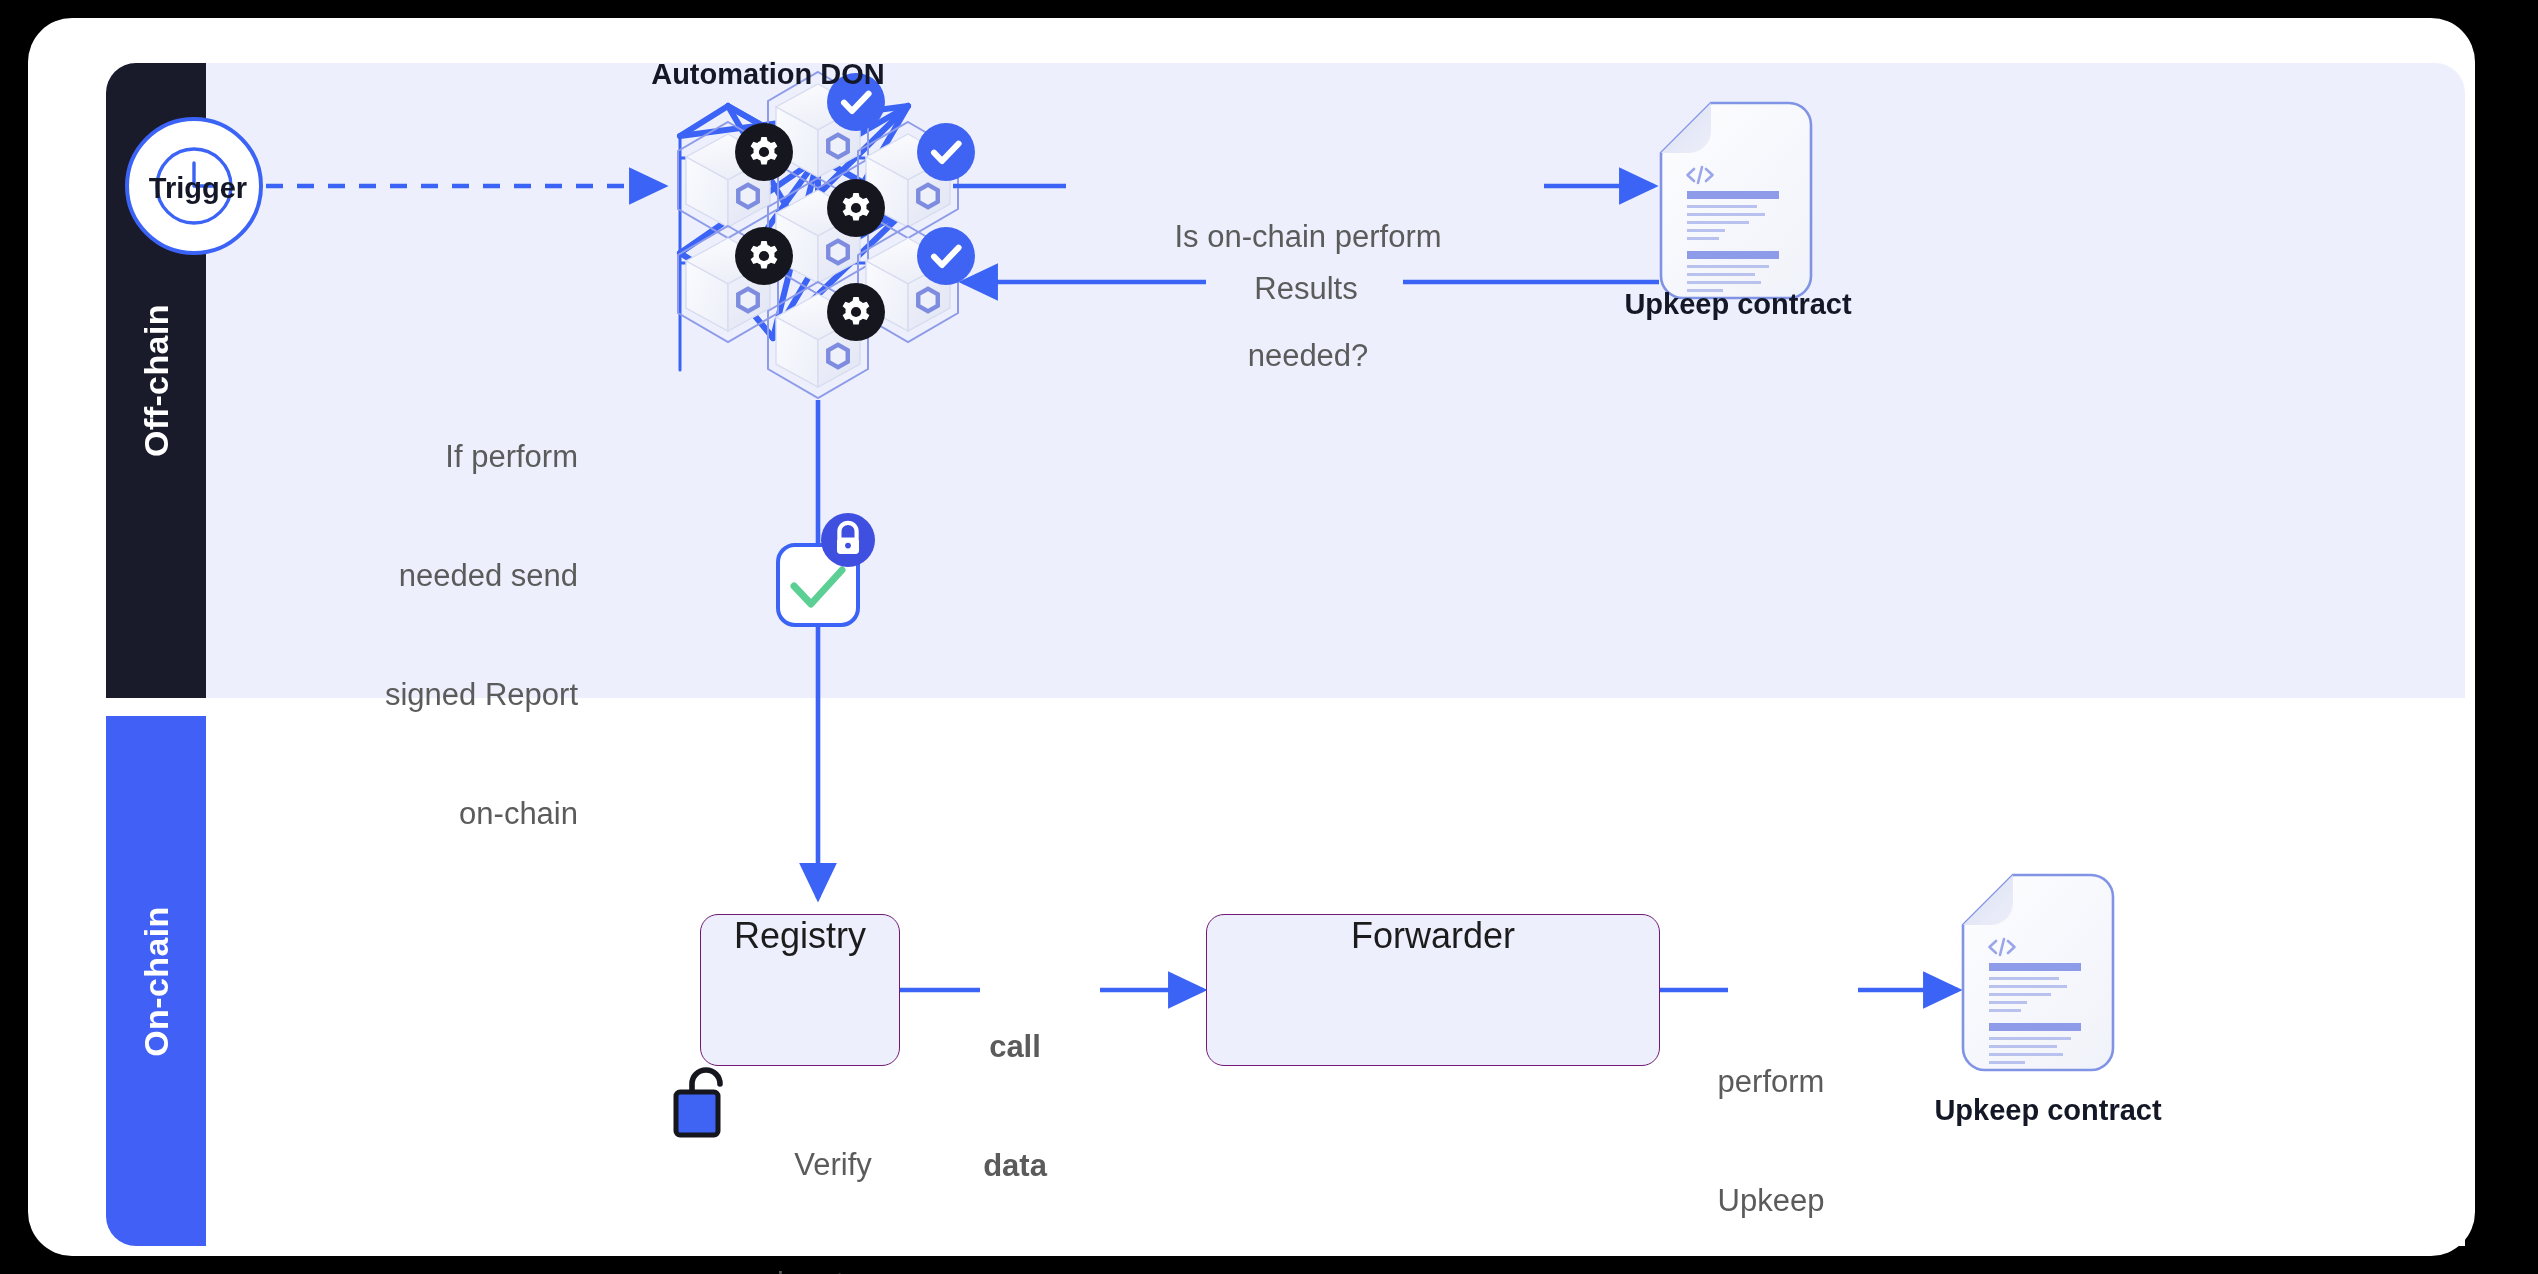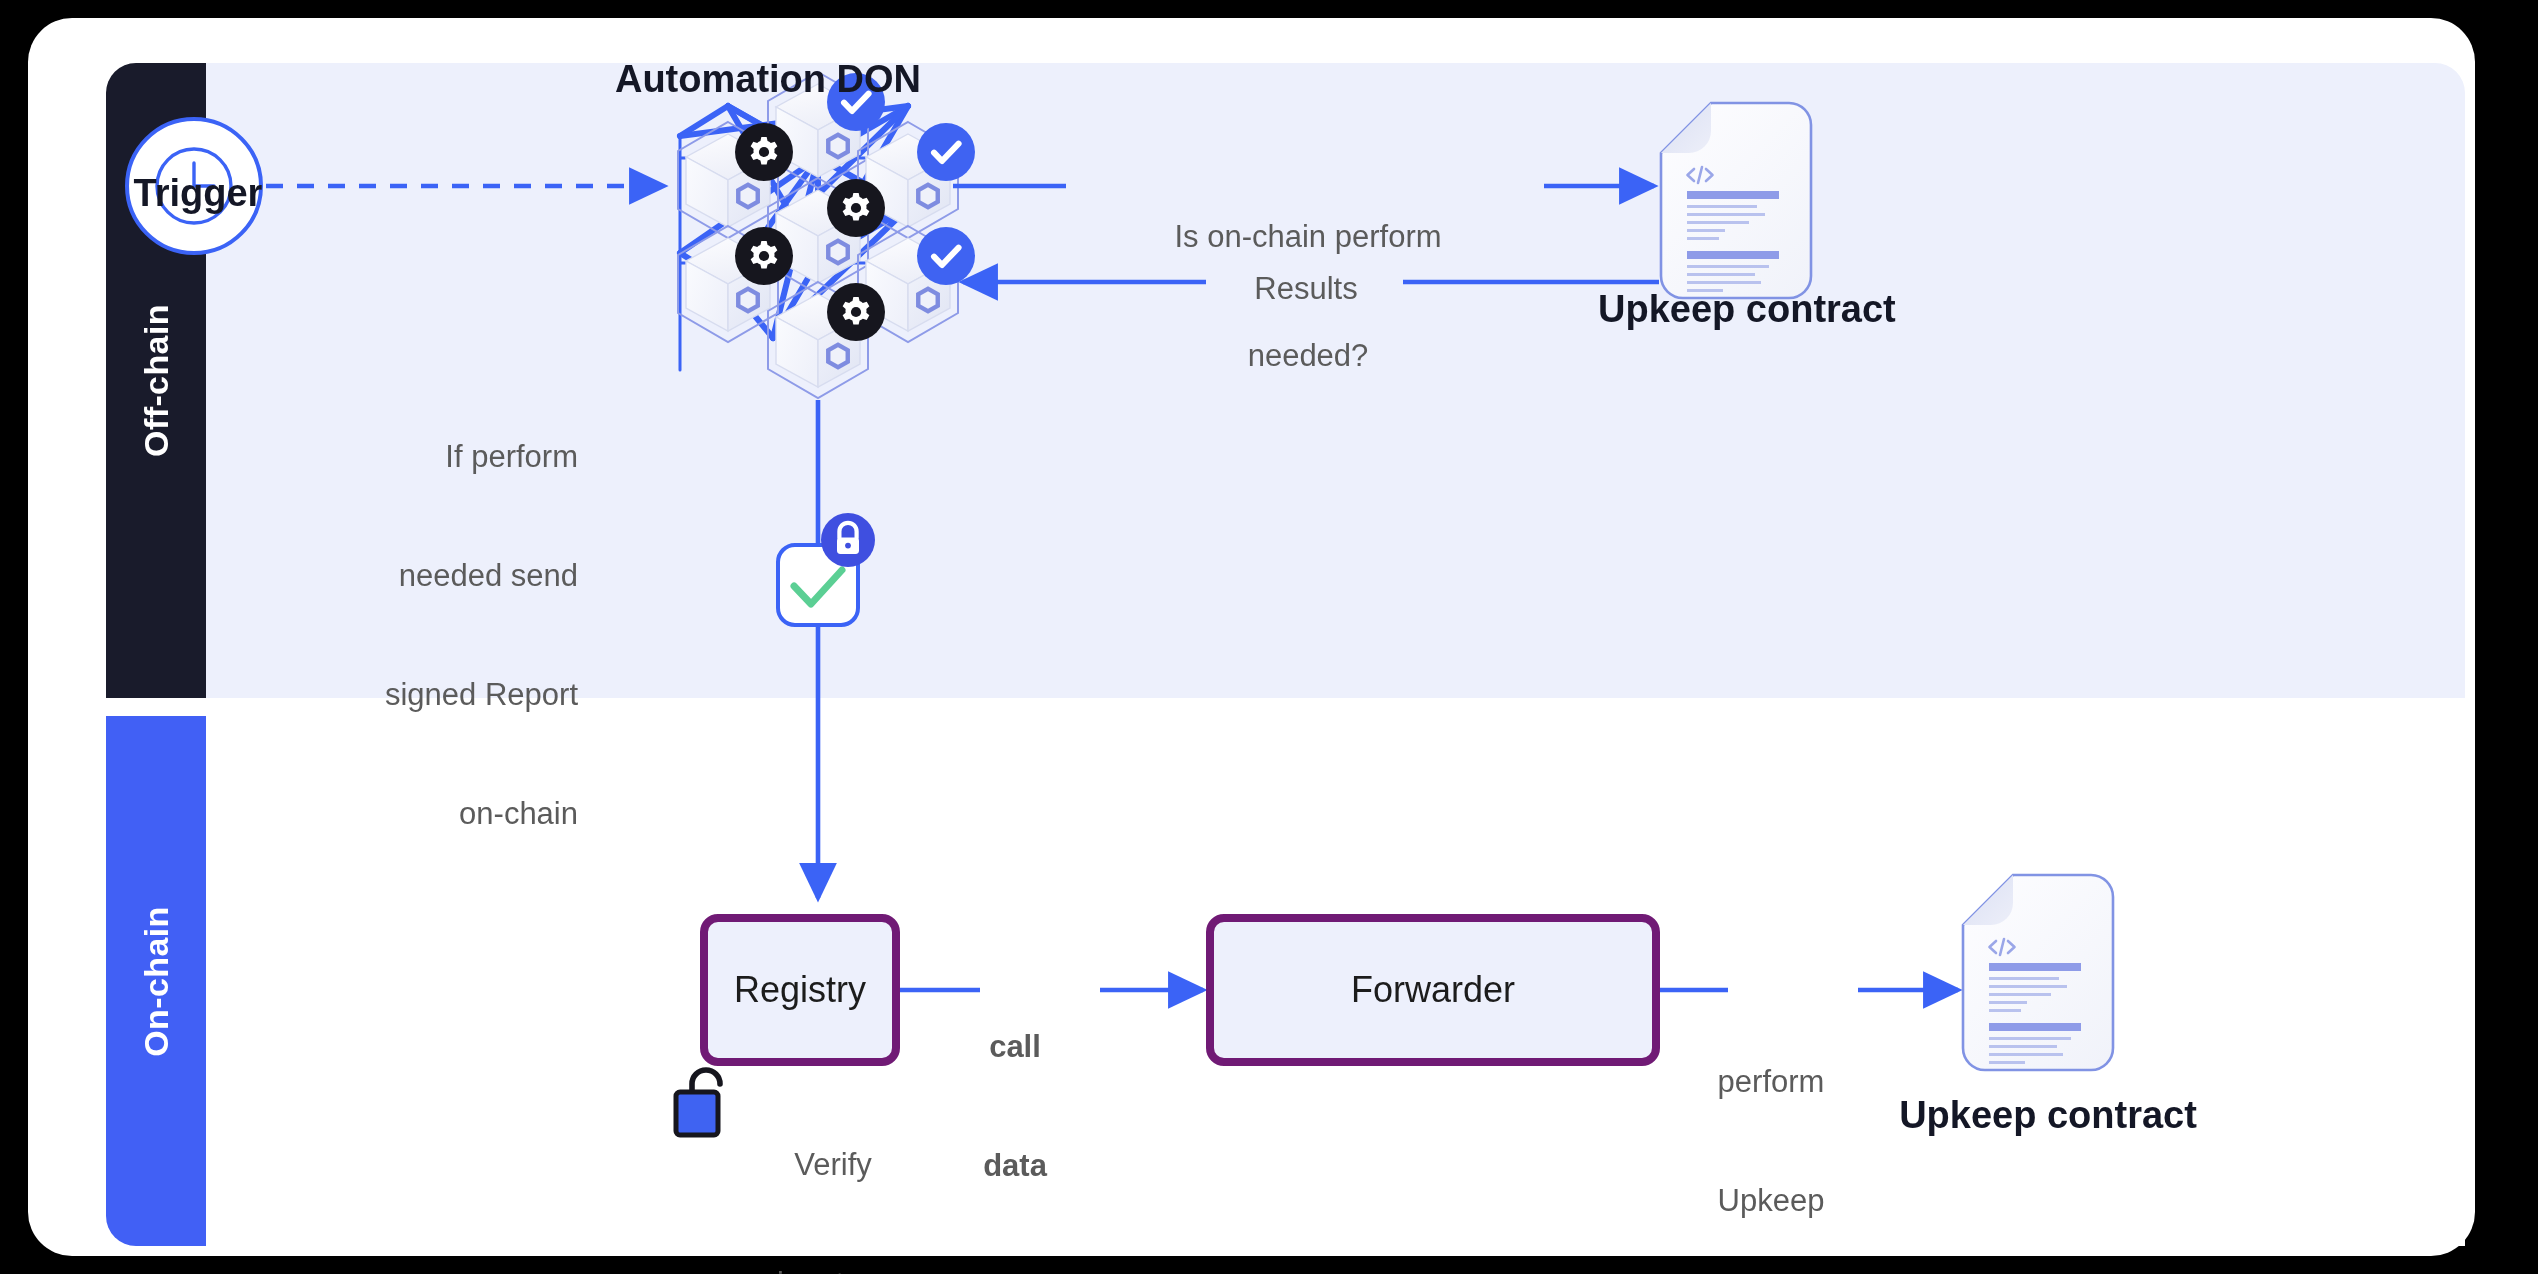--- a/index.html
+++ b/index.html
@@ -58,36 +58,36 @@
   .region-onchain {
     position: absolute;
     left: 178px; top: 680px;
     width: 2259px; height: 548px;
     background: #ffffff;
   }
 
   
   .txt { position: absolute; white-space: pre; }
   .title-bold {
-    font-weight: bold; font-size: 38px; color: #141726;
+    font-weight: bold; font-size: 29px; color: #141726;
     text-align: center;
   }
   .flow-label {
     font-size: 31px; color: #5B5B5B; text-align: center;
     line-height: 1.28;
   }
   .box-label { font-size: 36px; color: #1C1C1C; }
 
   
   .pbox {
     position: absolute;
     background: #EDF0FC;
-    border: 8px solid #701a75;
+    border: 1px solid #701a75;
     border-radius: 18px;
-    display: flex; align-items: center; justify-content: center;
+    display: flex; justify-content: center;
   }
 
   svg { position: absolute; left: 0; top: 0; overflow: visible; }
   .ovl { pointer-events: none; }
 </style>
 </head>
 <body>
 
 <div class="stage">
   <div class="card">

